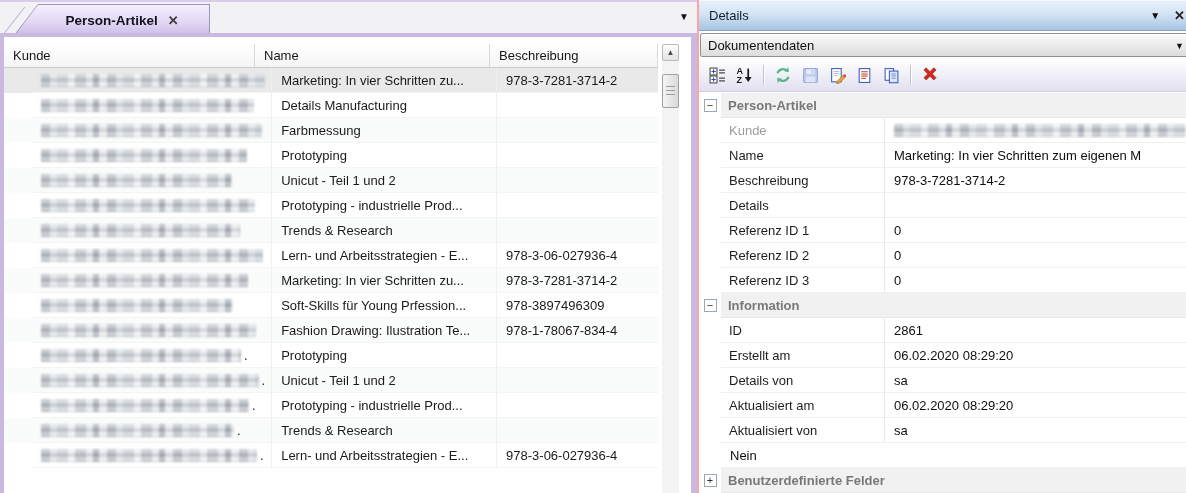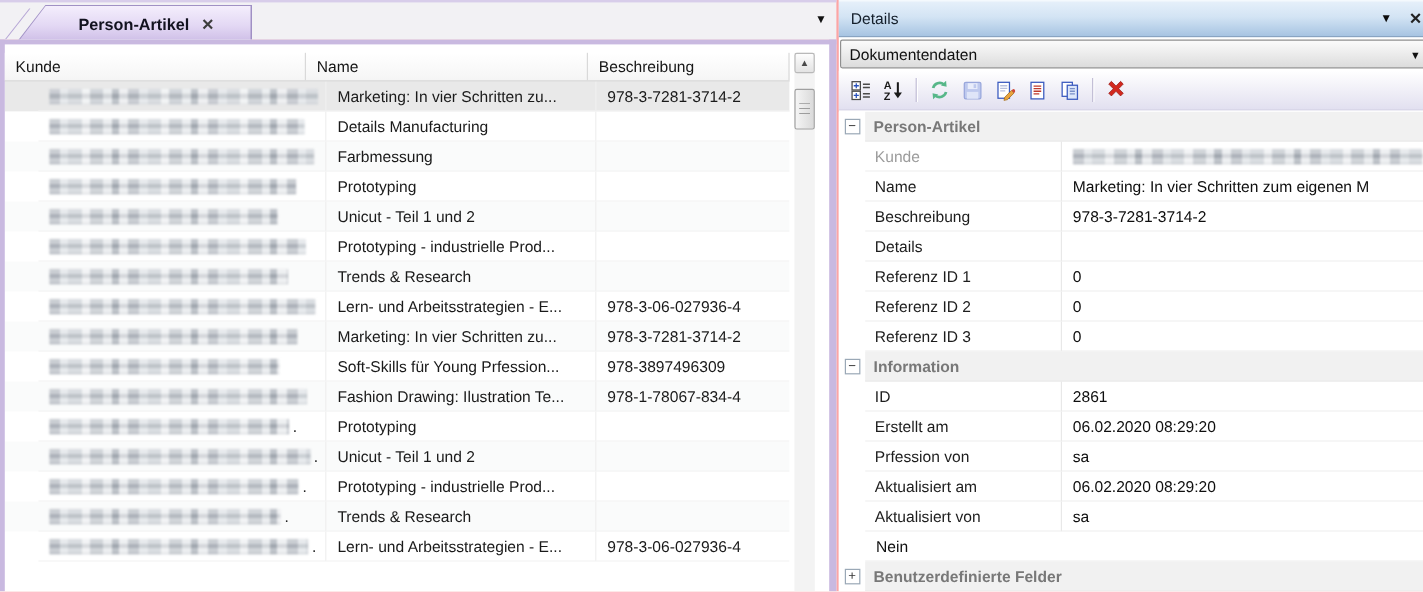--- a/index.html
+++ b/index.html
@@ -382,21 +382,21 @@
           <div class="dlabel">ID</div>
           <div class="dvalue">2861</div>
         </div>
         <div class="drow">
           <div class="gutter"></div>
           <div class="dlabel">Erstellt am</div>
           <div class="dvalue">06.02.2020 08:29:20</div>
         </div>
         <div class="drow">
           <div class="gutter"></div>
-          <div class="dlabel">Prfession von</div>
+          <div class="dlabel">Details von</div>
           <div class="dvalue">sa</div>
         </div>
         <div class="drow">
           <div class="gutter"></div>
           <div class="dlabel">Aktualisiert am</div>
           <div class="dvalue">06.02.2020 08:29:20</div>
         </div>
         <div class="drow">
           <div class="gutter"></div>
           <div class="dlabel">Aktualisiert von</div>

